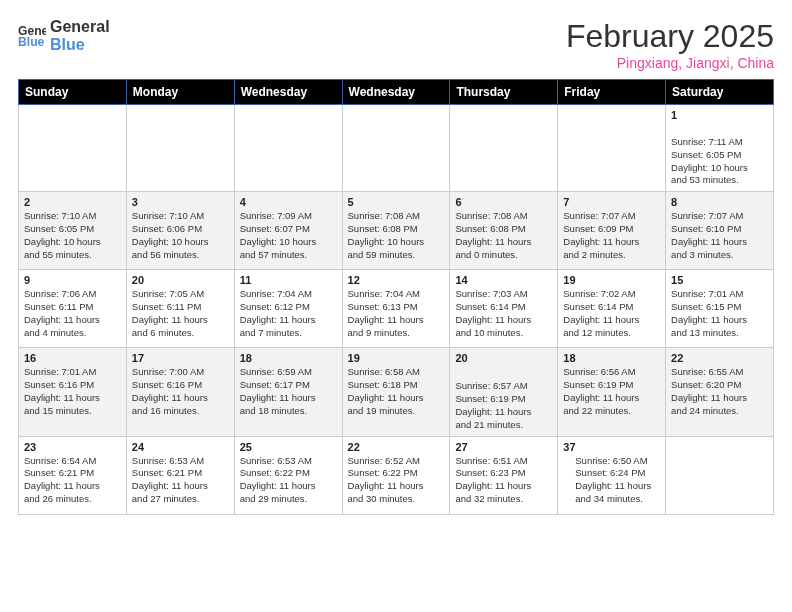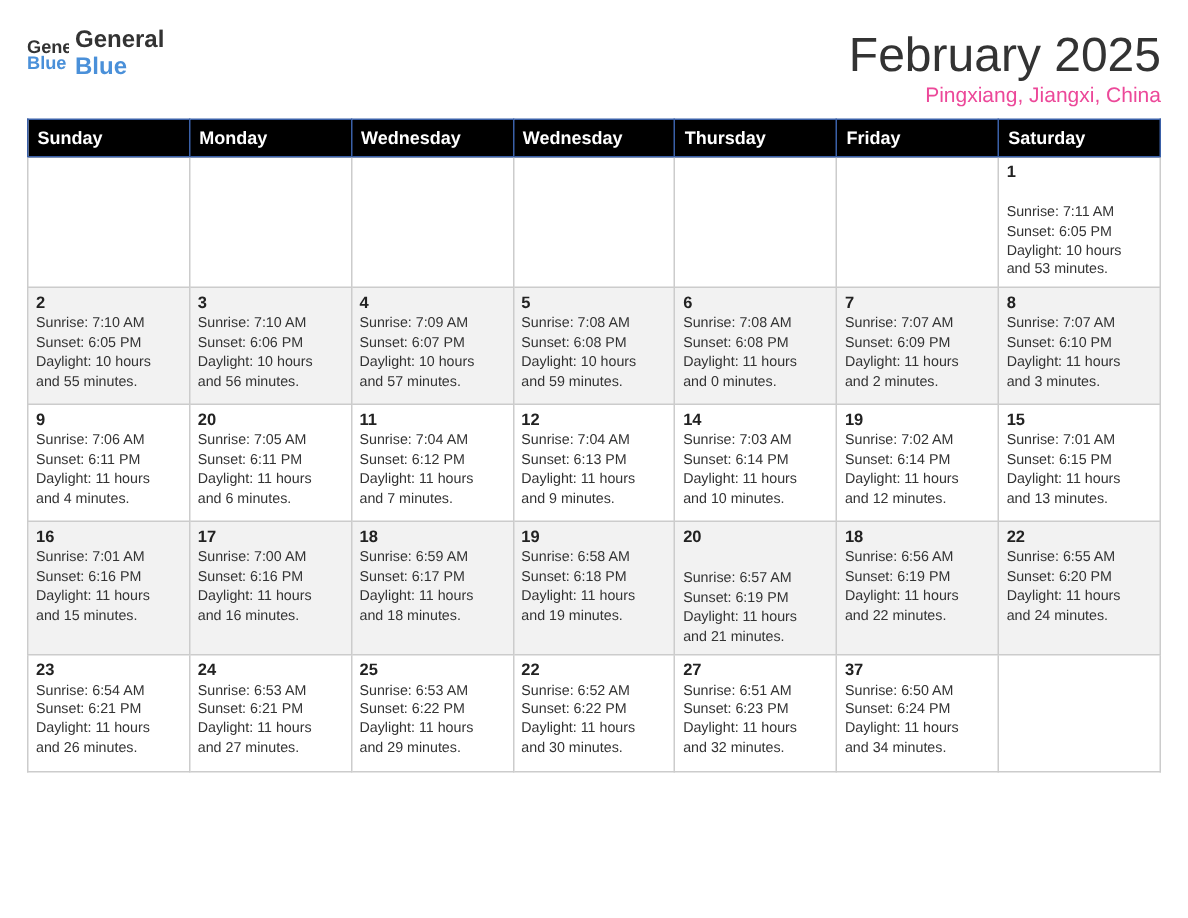--- a/index.html
+++ b/index.html
@@ -317,21 +317,21 @@
           </td>
           <td>
             <span class="day-num">27</span>
             <div class="day-info" style="white-space: pre-line;">Sunrise: 6:51 AM
 Sunset: 6:23 PM
 Daylight: 11 hours
 and 32 minutes.</div>
           </td>
           <td>
             <span class="day-num">37</span>
-            <div class="day-info" style="white-space: pre-line;">Sunrise: 6:50 AM
+            <div class="day-info" style="white-space: pre-line; margin-left: 12px;">Sunrise: 6:50 AM
 Sunset: 6:24 PM
 Daylight: 11 hours
 and 34 minutes.</div>
           </td>
           <td class="empty-cell"></td>
         </tr>
       </tbody>
   </table>
 </div>
 

